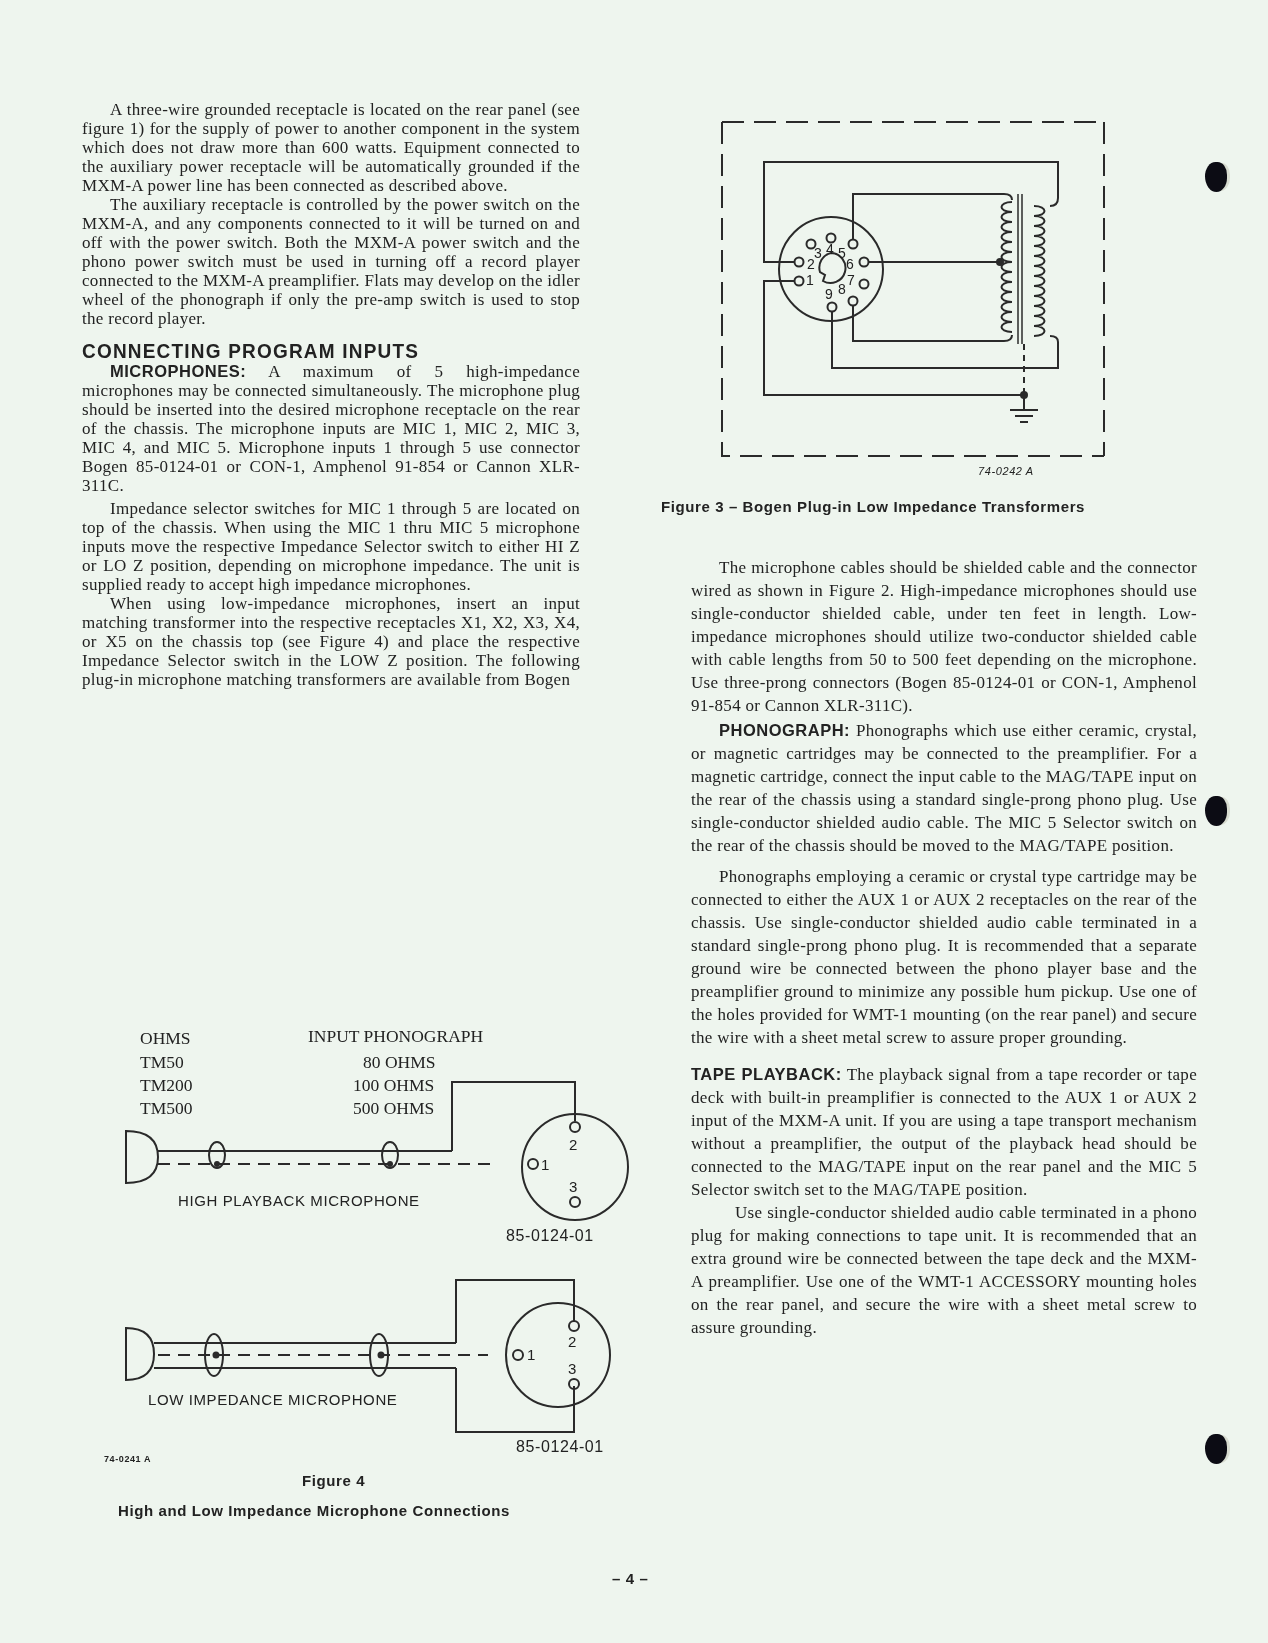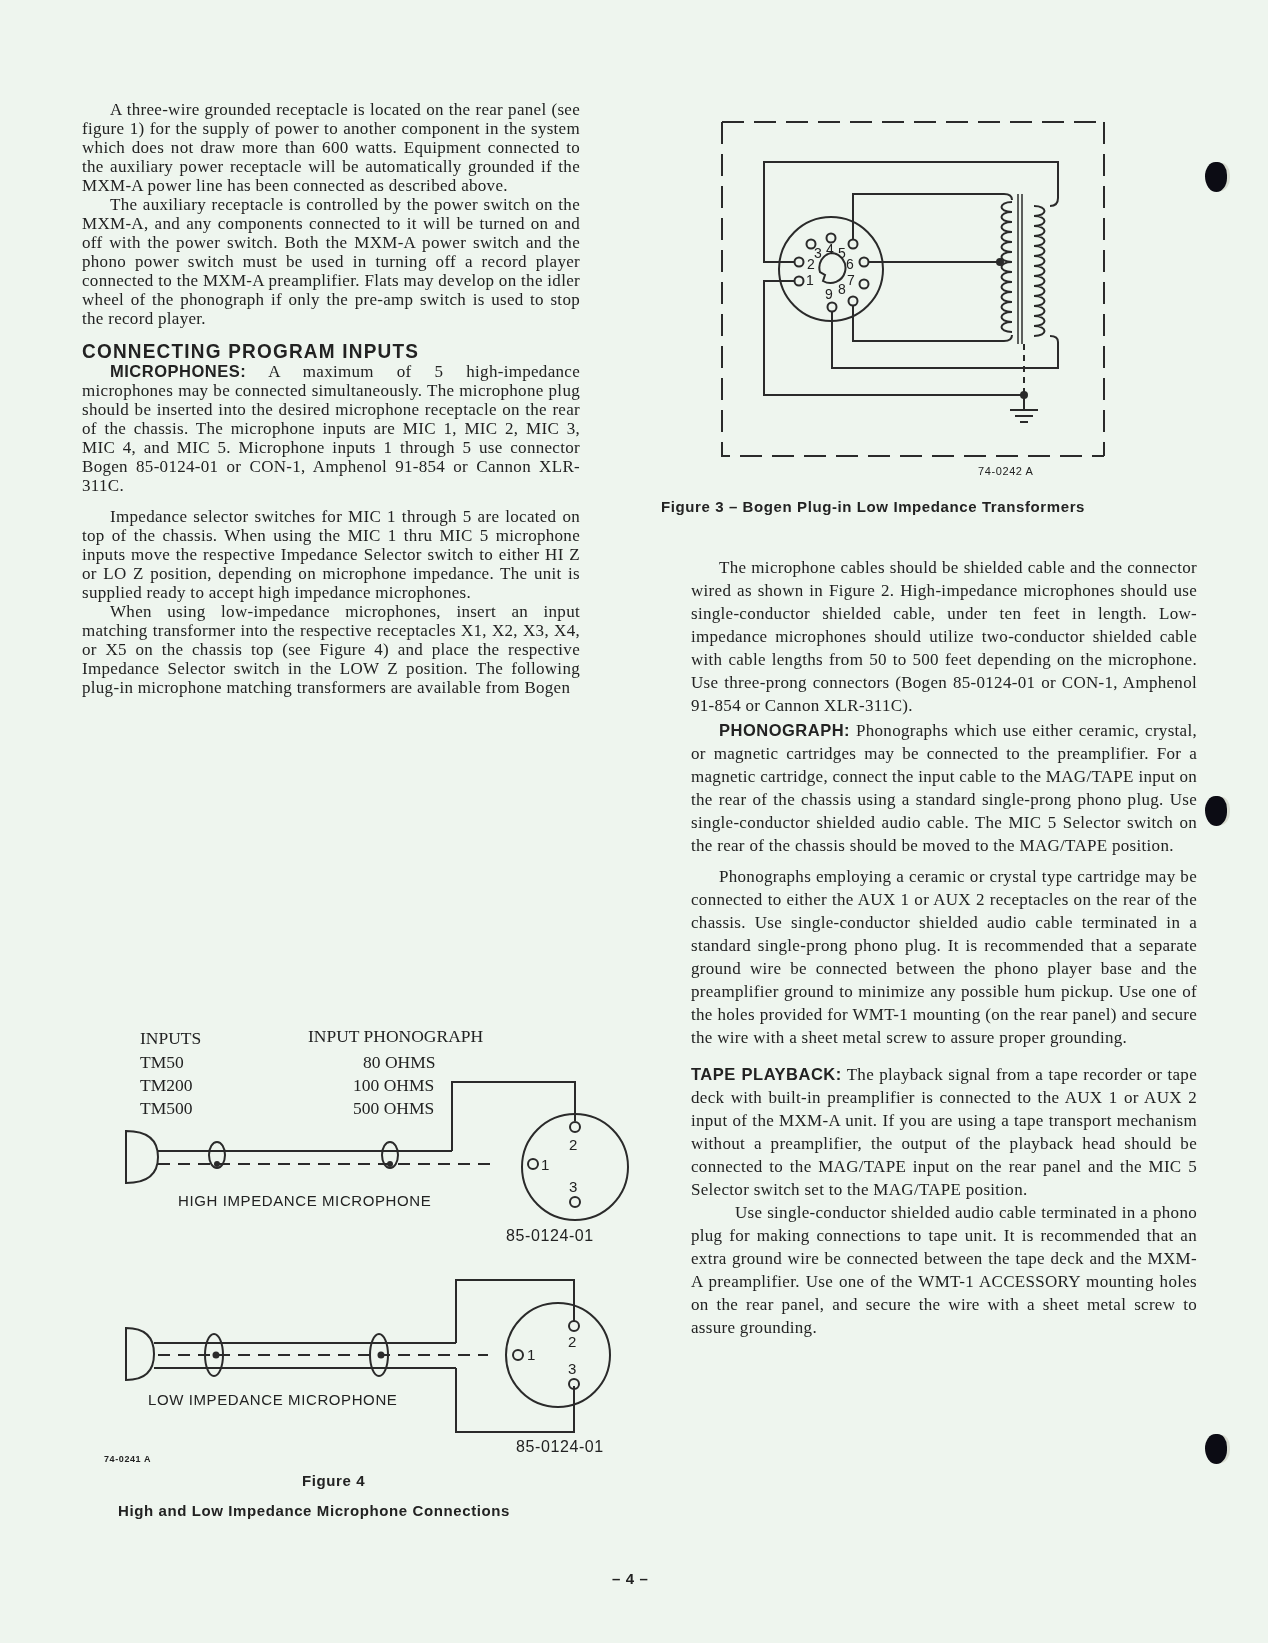--- a/index.html
+++ b/index.html
@@ -16,26 +16,26 @@
   .hole { position:absolute; width:22px; height:30px; background:#0c0c14; border-radius:50% 45% 50% 55%; box-shadow:4px 0 0 -1px #d8dcd0; }
 </style>
 </head>
 <body>
 
 <div class="col" style="left:82px; top:100px; width:498px;">
   <p class="para indent">A three-wire grounded receptacle is located on the rear panel (see figure 1) for the supply of power to another component in the system which does not draw more than 600 watts. Equipment connected to the auxiliary power receptacle will be automatically grounded if the MXM-A power line has been connected as described above.</p>
   <p class="para indent">The auxiliary receptacle is controlled by the power switch on the MXM-A, and any components connected to it will be turned on and off with the power switch. Both the MXM-A power switch and the phono power switch must be used in turning off a record player connected to the MXM-A preamplifier. Flats may develop on the idler wheel of the phonograph if only the pre-amp switch is used to stop the record player.</p>
   <h2 class="heading" style="margin-top:12px;">CONNECTING PROGRAM INPUTS</h2>
   <p class="para indent"><span class="runin">MICROPHONES:</span><span> A maximum of 5 high-impedance microphones may be connected simultaneously. The microphone plug should be inserted into the desired microphone receptacle on the rear of the chassis. The microphone inputs are MIC 1, MIC 2, MIC 3, MIC 4, and MIC 5. Microphone inputs 1 through 5 use connector Bogen 85-0124-01 or CON-1, Amphenol 91-854 or Cannon XLR-311C.</span></p>
-  <p class="para indent" style="margin-top:12px;">Impedance selector switches for MIC 1 through 5 are located on top of the chassis. When using the MIC 1 thru MIC 5 microphone inputs move the respective Impedance Selector switch to either HI Z or LO Z position, depending on microphone impedance. The unit is supplied ready to accept high impedance microphones.</p>
+  <p class="para indent" style="margin-top:4px;">Impedance selector switches for MIC 1 through 5 are located on top of the chassis. When using the MIC 1 thru MIC 5 microphone inputs move the respective Impedance Selector switch to either HI Z or LO Z position, depending on microphone impedance. The unit is supplied ready to accept high impedance microphones.</p>
   <p class="para indent" style="">When using low-impedance microphones, insert an input matching transformer into the respective receptacles X1, X2, X3, X4, or X5 on the chassis top (see Figure 4) and place the respective Impedance Selector switch in the LOW Z position. The following plug-in microphone matching transformers are available from Bogen</p>
 </div>
 
 <div>
-  <span class="tbl" style="left:140px; top:1028px;">INPUTS</span>
+  <span class="tbl" style="left:140px; top:1028px;">OHMS</span>
   <span class="tbl" style="left:308px; top:1026px;">INPUT PHONOGRAPH</span>
   <span class="tbl" style="left:140px; top:1052px;">TM50</span>
   <span class="tbl" style="left:363px; top:1052px;">80 OHMS</span>
   <span class="tbl" style="left:140px; top:1075px;">TM200</span>
   <span class="tbl" style="left:353px; top:1075px;">100 OHMS</span>
   <span class="tbl" style="left:140px; top:1098px;">TM500</span>
   <span class="tbl" style="left:353px; top:1098px;">500 OHMS</span>
 </div>
 
 <svg style="position:absolute; left:0; top:0;" width="640" height="1460" viewBox="0 0 640 1460">
@@ -68,21 +68,21 @@
   <g fill="#2a2a2a">
     <circle cx="217" cy="1164" r="3"></circle>
       <circle cx="390" cy="1164" r="3"></circle>
     <circle cx="216" cy="1355" r="3.5"></circle>
       <circle cx="381" cy="1355" r="3.5"></circle>
   </g>
 </svg>
 <span class="label" style="left:569px; top:1136px;">2</span>
 <span class="label" style="left:541px; top:1156px;">1</span>
 <span class="label" style="left:569px; top:1178px;">3</span>
-<span class="label" style="left:178px; top:1192px;">HIGH IMPEDANCE MICROPHONE</span>
+<span class="label" style="left:178px; top:1192px;">HIGH PLAYBACK MICROPHONE</span>
 <span class="label" style="left:506px; top:1227px; font-size:16px;">85-0124-01</span>
 <span class="label" style="left:568px; top:1333px;">2</span>
 <span class="label" style="left:527px; top:1346px;">1</span>
 <span class="label" style="left:568px; top:1360px;">3</span>
 <span class="label" style="left:148px; top:1391px;">LOW IMPEDANCE MICROPHONE</span>
 <span class="label" style="left:516px; top:1438px; font-size:16px;">85-0124-01</span>
 <span class="label" style="left:104px; top:1454px; font-size:9px; font-weight:bold;">74-0241 A</span>
 <span class="label caption" style="left:302px; top:1472px;">Figure 4</span>
 <span class="label caption" style="left:118px; top:1502px;">High and Low Impedance Microphone Connections</span>
 
@@ -123,21 +123,21 @@
 </svg>
 <span class="label" style="left:806px; top:272px; font-size:14px;">1</span>
 <span class="label" style="left:807px; top:256px; font-size:14px;">2</span>
 <span class="label" style="left:814px; top:245px; font-size:14px;">3</span>
 <span class="label" style="left:826px; top:241px; font-size:14px;">4</span>
 <span class="label" style="left:838px; top:245px; font-size:14px;">5</span>
 <span class="label" style="left:846px; top:256px; font-size:14px;">6</span>
 <span class="label" style="left:847px; top:272px; font-size:14px;">7</span>
 <span class="label" style="left:838px; top:281px; font-size:14px;">8</span>
 <span class="label" style="left:825px; top:286px; font-size:14px;">9</span>
-<span class="label serif" style="left:978px; top:465px; font-size:11px;">74-0242 A</span>
+<span class="label serif" style="left:978px; top:465px; font-size:11px;font-style:italic;">74-0242 A</span>
 <span class="label caption" style="left:661px; top:498px;">Figure 3 – Bogen Plug-in Low Impedance Transformers</span>
 
 <div class="col" style="left:665px; top:556px; width:506px;margin-left:26px;">
   <p class="para indent" style="line-height:23px;">The microphone cables should be shielded cable and the connector wired as shown in Figure 2. High-impedance microphones should use single-conductor shielded cable, under ten feet in length. Low-impedance microphones should utilize two-conductor shielded cable with cable lengths from 50 to 500 feet depending on the microphone. Use three-prong connectors (Bogen 85-0124-01 or CON-1, Amphenol 91-854 or Cannon XLR-311C).</p>
   <p class="para indent" style="line-height:23px; margin-top:2px;"><span class="runin">PHONOGRAPH:</span><span> Phonographs which use either ceramic, crystal, or magnetic cartridges may be connected to the preamplifier. For a magnetic cartridge, connect the input cable to the MAG/TAPE input on the rear of the chassis using a standard single-prong phono plug. Use single-conductor shielded audio cable. The MIC 5 Selector switch on the rear of the chassis should be moved to the MAG/TAPE position.</span></p>
   <p class="para indent" style="line-height:23px; margin-top:8px;">Phonographs employing a ceramic or crystal type cartridge may be connected to either the AUX 1 or AUX 2 receptacles on the rear of the chassis. Use single-conductor shielded audio cable terminated in a standard single-prong phono plug. It is recommended that a separate ground wire be connected between the phono player base and the preamplifier ground to minimize any possible hum pickup. Use one of the holes provided for WMT-1 mounting (on the rear panel) and secure the wire with a sheet metal screw to assure proper grounding.</p>
   <p class="para" style="line-height:23px; margin-top:14px;"><span class="runin">TAPE PLAYBACK:</span><span> The playback signal from a tape recorder or tape deck with built-in preamplifier is connected to the AUX 1 or AUX 2 input of the MXM-A unit. If you are using a tape transport mechanism without a preamplifier, the output of the playback head should be connected to the MAG/TAPE input on the rear panel and the MIC 5 Selector switch set to the MAG/TAPE position.</span></p>
   <p class="para indent" style="line-height:23px; text-indent:44px;">Use single-conductor shielded audio cable terminated in a phono plug for making connections to tape unit. It is recommended that an extra ground wire be connected between the tape deck and the MXM-A preamplifier. Use one of the WMT-1 ACCESSORY mounting holes on the rear panel, and secure the wire with a sheet metal screw to assure grounding.</p>
 </div>
 

